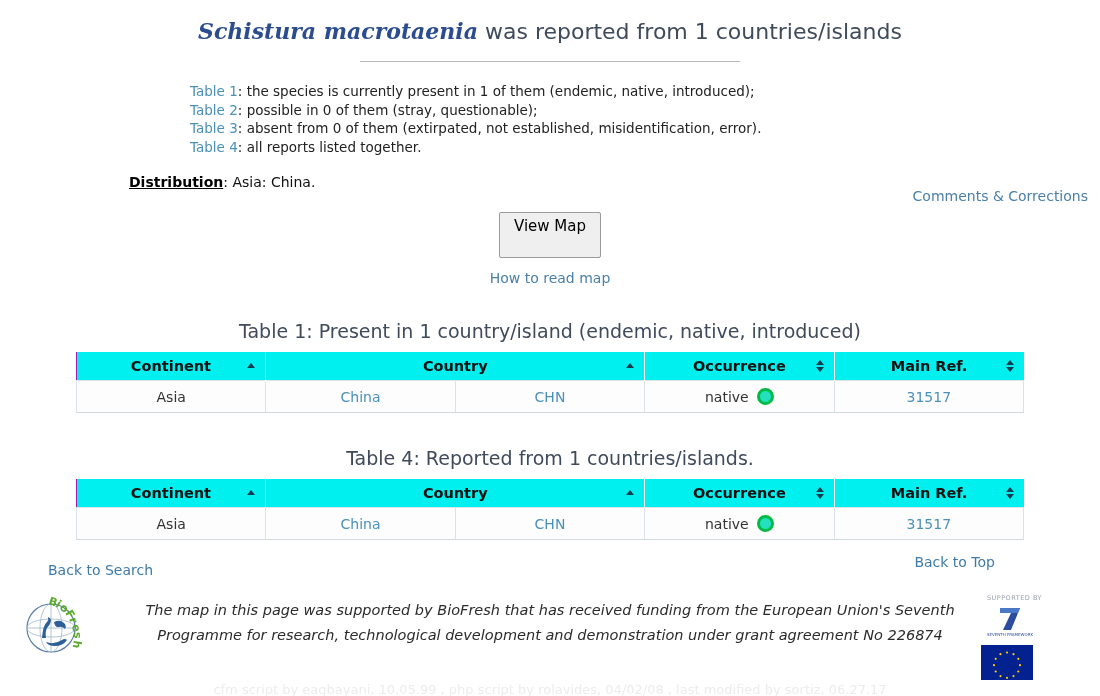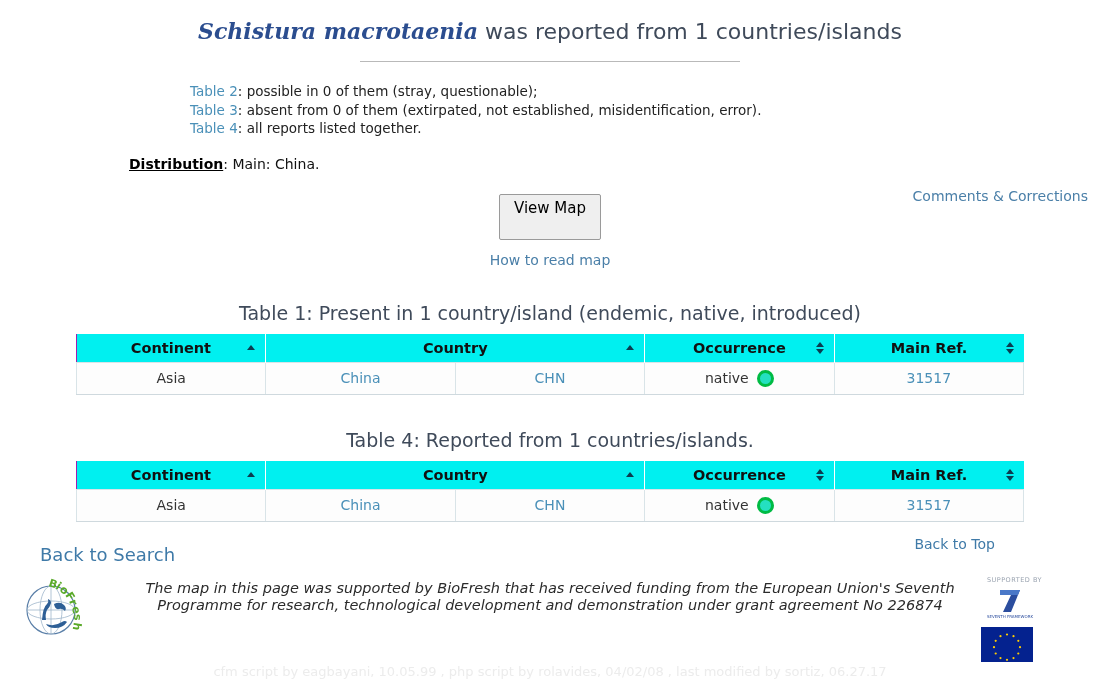--- a/index.html
+++ b/index.html
@@ -190,23 +190,23 @@
   }
 
   
   .bottom-links {
     position: relative;
     height: 34px;
     margin-top: 14px;
   }
   .back-search {
     position: absolute;
-    left: 40px;
+    left: 48px;
     top: 8px;
-    font-size: 18px;
+    font-size: 14px;
     color: #3f7aa8;
     text-decoration: none;
   }
   .back-top {
     position: absolute;
     right: 105px;
     top: 0px;
     font-size: 14px;
     color: #3f7aa8;
     text-decoration: none;
@@ -216,21 +216,21 @@
   .footer {
     position: relative;
     margin-top: 2px;
     height: 86px;
   }
   .footer-text {
     text-align: center;
     font-style: italic;
     font-size: 14.5px;
     color: #2b2b2b;
-    line-height: 17px;
+    line-height: 25px;
     padding: 8px 110px 0 110px;
   }
   .biofresh-logo {
     position: absolute;
     left: 18px;
     top: 2px;
     width: 76px;
     height: 64px;
   }
   .eu-logo {
@@ -271,32 +271,35 @@
 
   <div class="title-block">
     <h1 class="page-title">
       <span class="sciname">Schistura macrotaenia</span><span> was reported from 1 countries/islands</span>
     </h1>
     <div class="title-rule"></div>
   </div>
 
   <div class="summary">
     <div class="summary-row">
+      <a class="tlink" href="#">Table 1</a><span>: the species is currently present in 1 of them (endemic, native, introduced);</span>
+    </div>
+    <div class="summary-row">
       <a class="tlink" href="#">Table 2</a><span>: possible in 0 of them (stray, questionable);</span>
     </div>
     <div class="summary-row">
       <a class="tlink" href="#">Table 3</a><span>: absent from 0 of them (extirpated, not established, misidentification, error).</span>
     </div>
     <div class="summary-row">
       <a class="tlink" href="#">Table 4</a><span>: all reports listed together.</span>
     </div>
   </div>
 
   <div class="distribution">
-    <a class="dist-label" href="#">Distribution</a><span>: Main: China.</span>
+    <a class="dist-label" href="#">Distribution</a><span>: Asia: China.</span>
   </div>
 
   <a class="comments-link" href="#">Comments &amp; Corrections</a>
 
   <div class="map-block">
     <button class="view-map-btn">View Map</button>
     <a class="how-to-read" href="#">How to read map</a>
   </div>
 
   <div class="table-caption">Table 1: Present in 1 country/island (endemic, native, introduced)</div>

